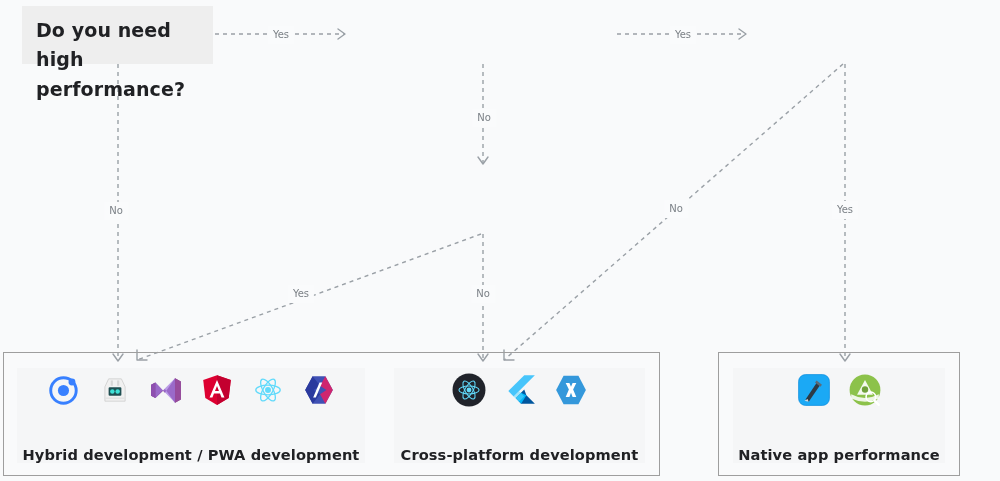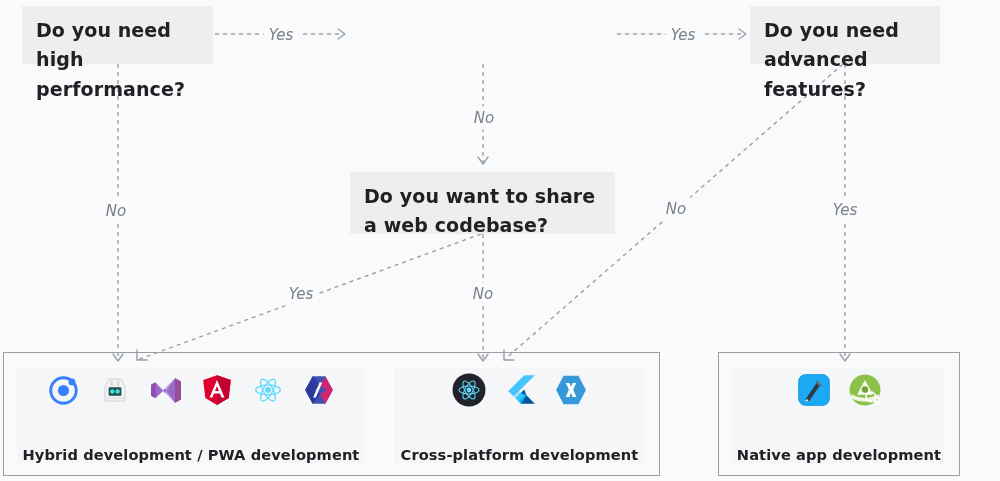--- a/index.html
+++ b/index.html
@@ -29,26 +29,25 @@
     padding:10px 14px;
     box-sizing:border-box;
     letter-spacing:.1px;
   }
 
   
   .elabel{
     position:absolute;
     background:#fafbfc;
     color:#7b8086;
-    font-size:15px;
+    font-size:10px;
     line-height:1;
     padding:4px 5px;
     white-space:nowrap;
     transform:translate(-50%,-50%);
-    font-style:italic;
   }
 
   
   .group{
     position:absolute;
     border:1px solid #9e9e9e;
     background:transparent;
     box-sizing:border-box;
   }
   .panel{
@@ -95,27 +94,21 @@
 
     <line class="edge" x1="483" y1="234" x2="483" y2="361"></line>
     <polyline class="arrowhead" points="478,354 483,361 488,354"></polyline>
   </svg>
 
   <div class="node" style="left:22px;top:6px;width:191px;height:58px;">
     <span>Do you need high performance?</span>
   </div>
 
 
-  <div class="node" style="left:750px;top:6px;width:190px;height:58px;">
-    <span>Do you need advanced features?</span>
-  </div>
-
-  <div class="node" style="left:350px;top:172px;width:265px;height:62px;">
-    <span>Do you want to share a web codebase?</span>
-  </div>
+
 
   <div class="elabel" style="left:281px;top:35px;">Yes</div>
   <div class="elabel" style="left:116px;top:211px;">No</div>
   <div class="elabel" style="left:683px;top:35px;">Yes</div>
   <div class="elabel" style="left:484px;top:118px;">No</div>
   <div class="elabel" style="left:845px;top:210px;">Yes</div>
   <div class="elabel" style="left:676px;top:209px;">No</div>
   <div class="elabel" style="left:301px;top:294px;">Yes</div>
   <div class="elabel" style="left:483px;top:294px;">No</div>
 
@@ -215,16 +208,16 @@
 
       <svg class="ico" viewBox="0 0 64 64">
         <circle cx="32" cy="32" r="29" fill="#8cc24a"></circle>
         <path d="M32 13 L47 41 H17 Z" fill="#ffffff" opacity="0.9"></path>
         <circle cx="32" cy="31" r="6" fill="#6fa03a"></circle>
         <path d="M6 40 Q32 54 58 40 L58 48 Q32 60 6 48 Z" fill="#ffffff" opacity="0.85"></path>
         <circle cx="43" cy="45" r="9" fill="none" stroke="#ffffff" stroke-width="3"></circle>
         <line x1="50" y1="52" x2="58" y2="60" stroke="#ffffff" stroke-width="4" stroke-linecap="round"></line>
       </svg>
     </div>
-    <div class="panel-label">Native app development</div>
+    <div class="panel-label">Native app performance</div>
   </div>
 
 </div>
 
 </body></html>

